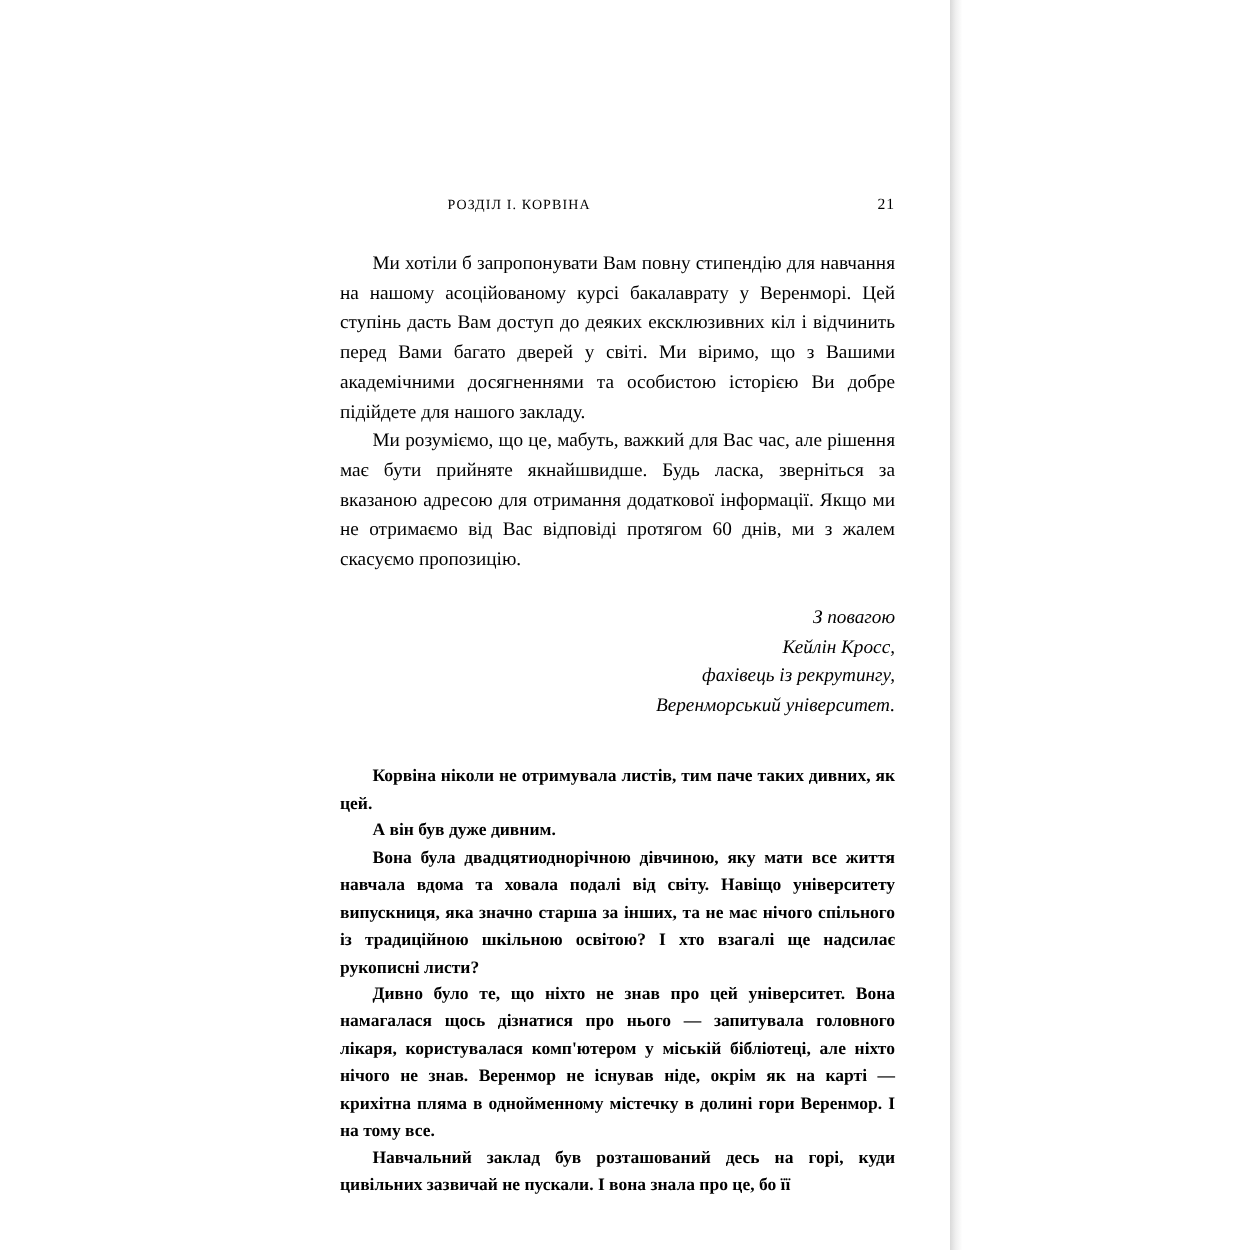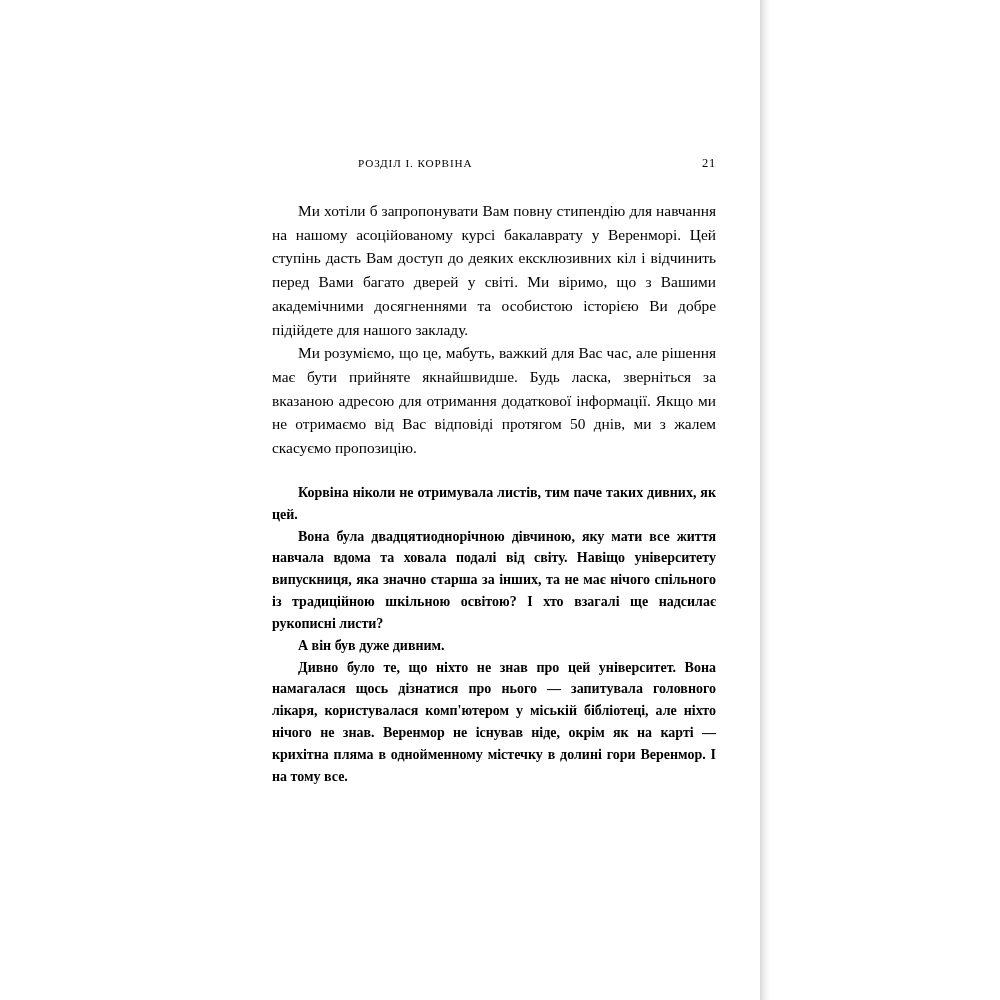--- a/index.html
+++ b/index.html
@@ -105,28 +105,35 @@
 <div class="page-sheet">
   <div class="text-column">
 
     <div class="running-head">
       <span class="chapter-title">РОЗДІЛ I. КОРВІНА</span>
       <span class="folio">21</span>
     </div>
 
     <div class="letter-block">
       <p>Ми хотіли б запропонувати Вам повну стипендію для навчання на нашому асоційованому курсі бакалаврату у Веренморі. Цей ступінь дасть Вам доступ до деяких ексклюзивних кіл і відчинить перед Вами багато дверей у світі. Ми віримо, що з Вашими академічними досягненнями та особистою історією Ви добре підійдете для нашого закладу.</p>
-      <p>Ми розуміємо, що це, мабуть, важкий для Вас час, але рішення має бути прийняте якнайшвидше. Будь ласка, зверніться за вказаною адресою для отримання додаткової інформації. Якщо ми не отримаємо від Вас відповіді протягом 50 днів, ми з жалем скасуємо пропозицію.</p>
+      <p>Ми розуміємо, що це, мабуть, важкий для Вас час, але рішення має бути прийняте якнайшвидше. Будь ласка, зверніться за вказаною адресою для отримання додаткової інформації. Якщо ми не отримаємо від Вас відповіді протягом 60 днів, ми з жалем скасуємо пропозицію.</p>
     </div>
 
+    <div class="signature-block">
+      <p>З повагою</p>
+      <p>Кейлін Кросс,</p>
+      <p>фахівець із рекрутингу,</p>
+      <p>Веренморський університет.</p>
+    </div>
 
     <div class="body-block">
       <p>Корвіна ніколи не отримувала листів, тим паче таких дивних, як цей.</p>
+      <p>А він був дуже дивним.</p>
       <p>Вона була двадцятиоднорічною дівчиною, яку мати все життя навчала вдома та ховала подалі від світу. Навіщо університету випускниця, яка значно старша за інших, та не має нічого спільного із традиційною шкільною освітою? І хто взагалі ще надсилає рукописні листи?</p>
-      <p>А він був дуже дивним.</p>
       <p>Дивно було те, що ніхто не знав про цей університет. Вона намагалася щось дізнатися про нього — запитувала головного лікаря, користувалася комп'ютером у міській бібліотеці, але ніхто нічого не знав. Веренмор не існував ніде, окрім як на карті — крихітна пляма в однойменному містечку в долині гори Веренмор. І на тому все.</p>
+      <p>Навчальний заклад був розташований десь на горі, куди цивільних зазвичай не пускали. І вона знала про це, бо її</p>
     </div>
 
   </div>
 </div>
 
 <div class="page-edge-shadow"></div>
 <div class="page-outside"></div>
 
 </body></html>

